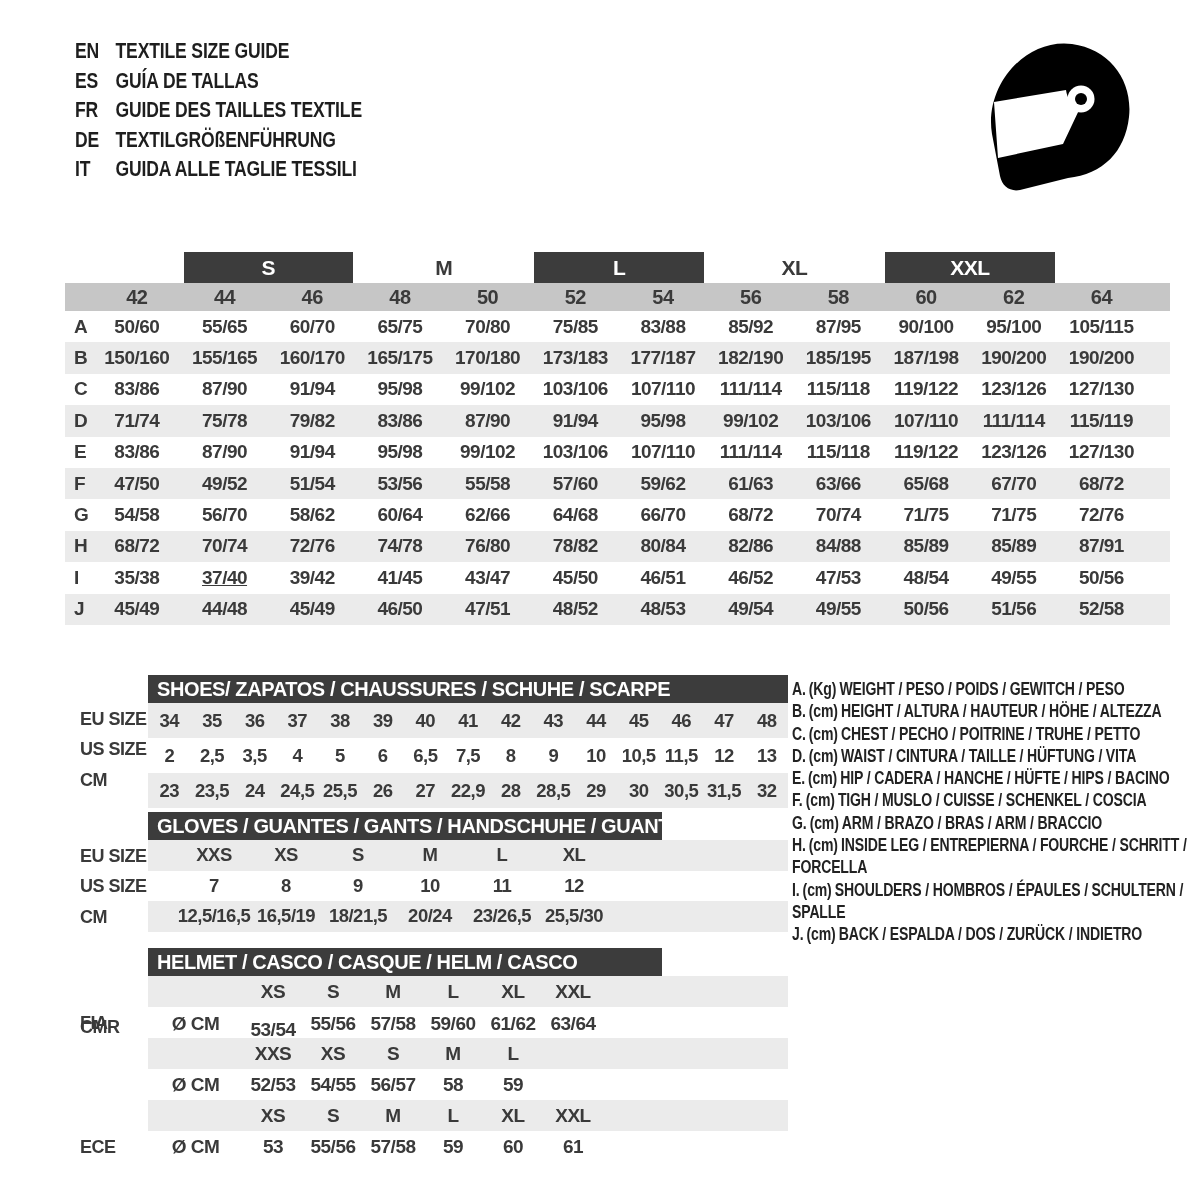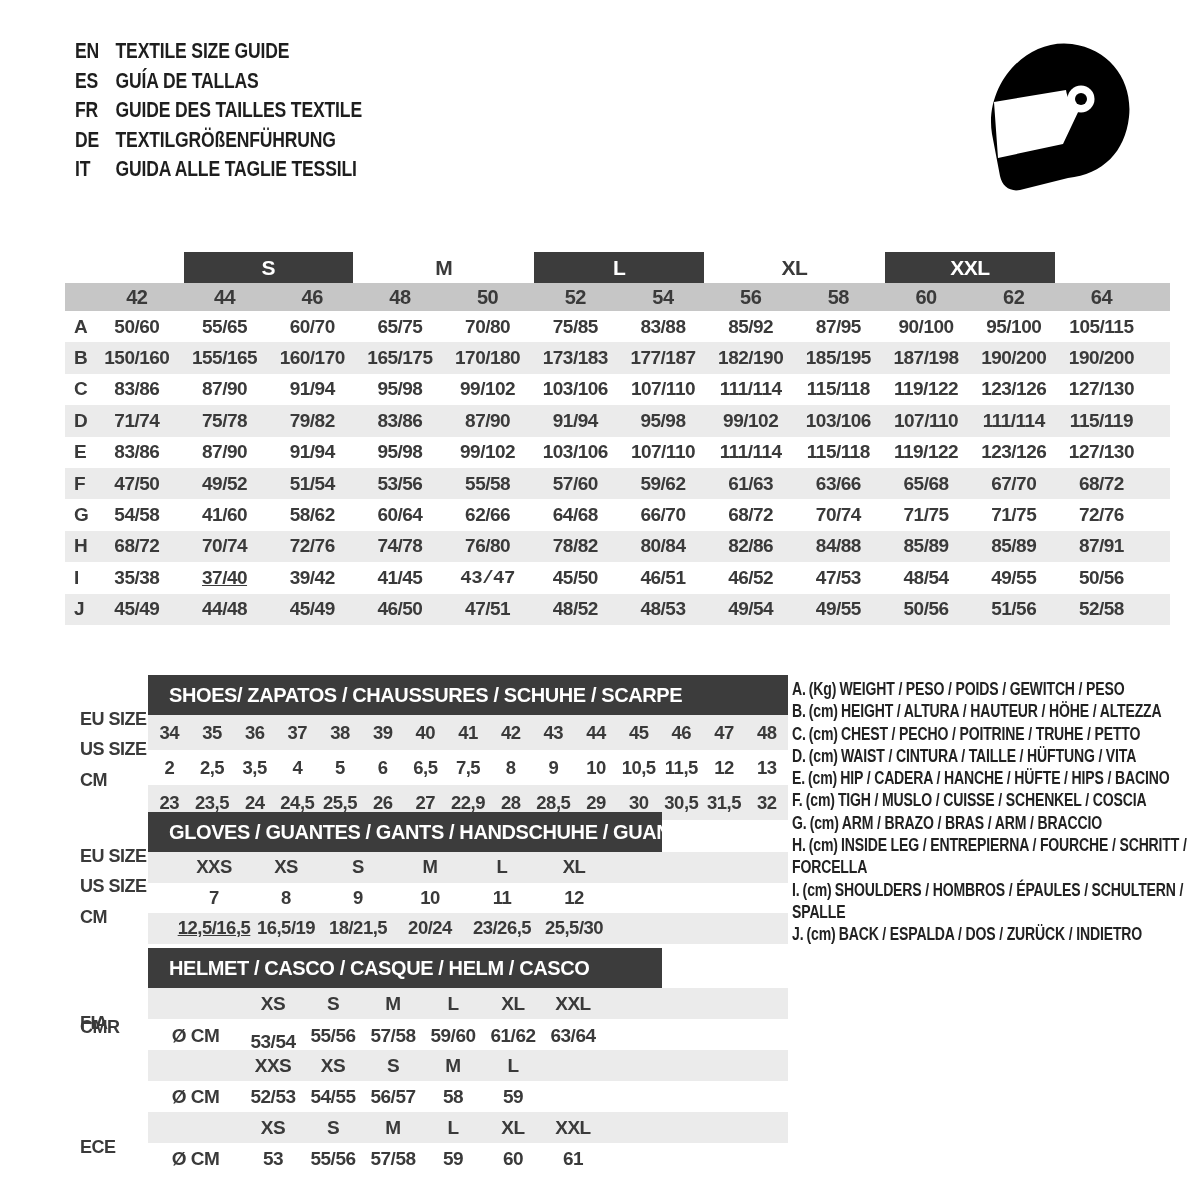--- a/index.html
+++ b/index.html
@@ -21,21 +21,21 @@
   }
   .band{background:#c6c6c6}
   .stripe{background:#ebebeb}
   .t-cell{display:flex;align-items:center;justify-content:center;font-size:19px;letter-spacing:-0.5px;white-space:nowrap}
   .band-num{font-size:20px}
   .row-label{justify-content:flex-start;padding-left:9px}
   .group-cell{display:flex;align-items:stretch;justify-content:center}
   .group-box{background:#3c3c3c;color:#fff;flex:1;margin:0 3px;display:flex;align-items:center;justify-content:center;font-size:21px;letter-spacing:-0.5px}
   .group-plain{flex:1;display:flex;align-items:center;justify-content:center;font-size:21px;letter-spacing:-0.5px;color:#3a3a3a}
   
-  .bar{background:#3c3c3c;color:#fff;height:40px;display:flex;align-items:center;padding-left:21px;font-size:20px;letter-spacing:-0.4px;box-sizing:border-box;white-space:nowrap}
+  .bar{background:#3c3c3c;color:#fff;height:28px;display:flex;align-items:center;padding-left:9px;font-size:20px;letter-spacing:-0.4px;box-sizing:border-box;white-space:nowrap}
   #shoes-table{position:absolute;left:148px;top:675px;width:640px}
   .srow{display:grid;grid-template-columns:repeat(15,1fr);height:35px}
   .srow .t-cell{font-size:18.5px}
   #gloves-table{position:absolute;left:148px;top:812px;width:640px}
   #gloves-table .bar{width:514px}
   .grow{display:grid;grid-template-columns:30px repeat(6,72px) 1fr;height:30.5px}
   .grow .t-cell{font-size:18.5px}
   #helmet-table{position:absolute;left:148px;top:948px;width:640px}
   #helmet-table .bar{width:514px}
   .hrow{display:grid;grid-template-columns:95px repeat(6,60px) 1fr;height:31px}
@@ -188,21 +188,21 @@
       <div class="t-cell" style="grid-area: 8 / 6;">55/58</div>
       <div class="t-cell" style="grid-area: 8 / 7;">57/60</div>
       <div class="t-cell" style="grid-area: 8 / 8;">59/62</div>
       <div class="t-cell" style="grid-area: 8 / 9;">61/63</div>
       <div class="t-cell" style="grid-area: 8 / 10;">63/66</div>
       <div class="t-cell" style="grid-area: 8 / 11;">65/68</div>
       <div class="t-cell" style="grid-area: 8 / 12;">67/70</div>
       <div class="t-cell" style="grid-area: 8 / 13;">68/72</div>
       <div class="t-cell row-label" style="grid-area: 9 / 1;">G</div>
       <div class="t-cell" style="grid-area: 9 / 2;">54/58</div>
-      <div class="t-cell" style="grid-area: 9 / 3;">41/60</div>
+      <div class="t-cell" style="grid-area: 9 / 3;">56/70</div>
       <div class="t-cell" style="grid-area: 9 / 4;">58/62</div>
       <div class="t-cell" style="grid-area: 9 / 5;">60/64</div>
       <div class="t-cell" style="grid-area: 9 / 6;">62/66</div>
       <div class="t-cell" style="grid-area: 9 / 7;">64/68</div>
       <div class="t-cell" style="grid-area: 9 / 8;">66/70</div>
       <div class="t-cell" style="grid-area: 9 / 9;">68/72</div>
       <div class="t-cell" style="grid-area: 9 / 10;">70/74</div>
       <div class="t-cell" style="grid-area: 9 / 11;">71/75</div>
       <div class="t-cell" style="grid-area: 9 / 12;">71/75</div>
       <div class="t-cell" style="grid-area: 9 / 13;">72/76</div>
@@ -217,21 +217,21 @@
       <div class="t-cell" style="grid-area: 10 / 9;">82/86</div>
       <div class="t-cell" style="grid-area: 10 / 10;">84/88</div>
       <div class="t-cell" style="grid-area: 10 / 11;">85/89</div>
       <div class="t-cell" style="grid-area: 10 / 12;">85/89</div>
       <div class="t-cell" style="grid-area: 10 / 13;">87/91</div>
       <div class="t-cell row-label" style="grid-area: 11 / 1;">I</div>
       <div class="t-cell" style="grid-area: 11 / 2;">35/38</div>
       <div class="t-cell" style="grid-area: 11 / 3; text-decoration: underline;">37/40</div>
       <div class="t-cell" style="grid-area: 11 / 4;">39/42</div>
       <div class="t-cell" style="grid-area: 11 / 5;">41/45</div>
-      <div class="t-cell" style="grid-area: 11 / 6; font-family: Liberation Mono, monospace;">43/47</div>
+      <div class="t-cell" style="grid-area: 11 / 6;">43/47</div>
       <div class="t-cell" style="grid-area: 11 / 7;">45/50</div>
       <div class="t-cell" style="grid-area: 11 / 8;">46/51</div>
       <div class="t-cell" style="grid-area: 11 / 9;">46/52</div>
       <div class="t-cell" style="grid-area: 11 / 10;">47/53</div>
       <div class="t-cell" style="grid-area: 11 / 11;">48/54</div>
       <div class="t-cell" style="grid-area: 11 / 12;">49/55</div>
       <div class="t-cell" style="grid-area: 11 / 13;">50/56</div>
       <div class="t-cell row-label" style="grid-area: 12 / 1;">J</div>
       <div class="t-cell" style="grid-area: 12 / 2;">45/49</div>
       <div class="t-cell" style="grid-area: 12 / 3;">44/48</div>
@@ -317,21 +317,21 @@
         </div>
         <div class="grow">
           <div class="t-cell" style="grid-column: 2;">7</div>
           <div class="t-cell" style="grid-column: 3;">8</div>
           <div class="t-cell" style="grid-column: 4;">9</div>
           <div class="t-cell" style="grid-column: 5;">10</div>
           <div class="t-cell" style="grid-column: 6;">11</div>
           <div class="t-cell" style="grid-column: 7;">12</div>
         </div>
         <div class="grow stripe">
-          <div class="t-cell" style="grid-column: 2; text-decoration: underline;">12,5/16,5</div>
+          <div class="t-cell" style="grid-column: 2;">12,5/16,5</div>
           <div class="t-cell" style="grid-column: 3;">16,5/19</div>
           <div class="t-cell" style="grid-column: 4;">18/21,5</div>
           <div class="t-cell" style="grid-column: 5;">20/24</div>
           <div class="t-cell" style="grid-column: 6;">23/26,5</div>
           <div class="t-cell" style="grid-column: 7;">25,5/30</div>
         </div>
       </div>
   </div>
 
   <div id="helmet-table">

